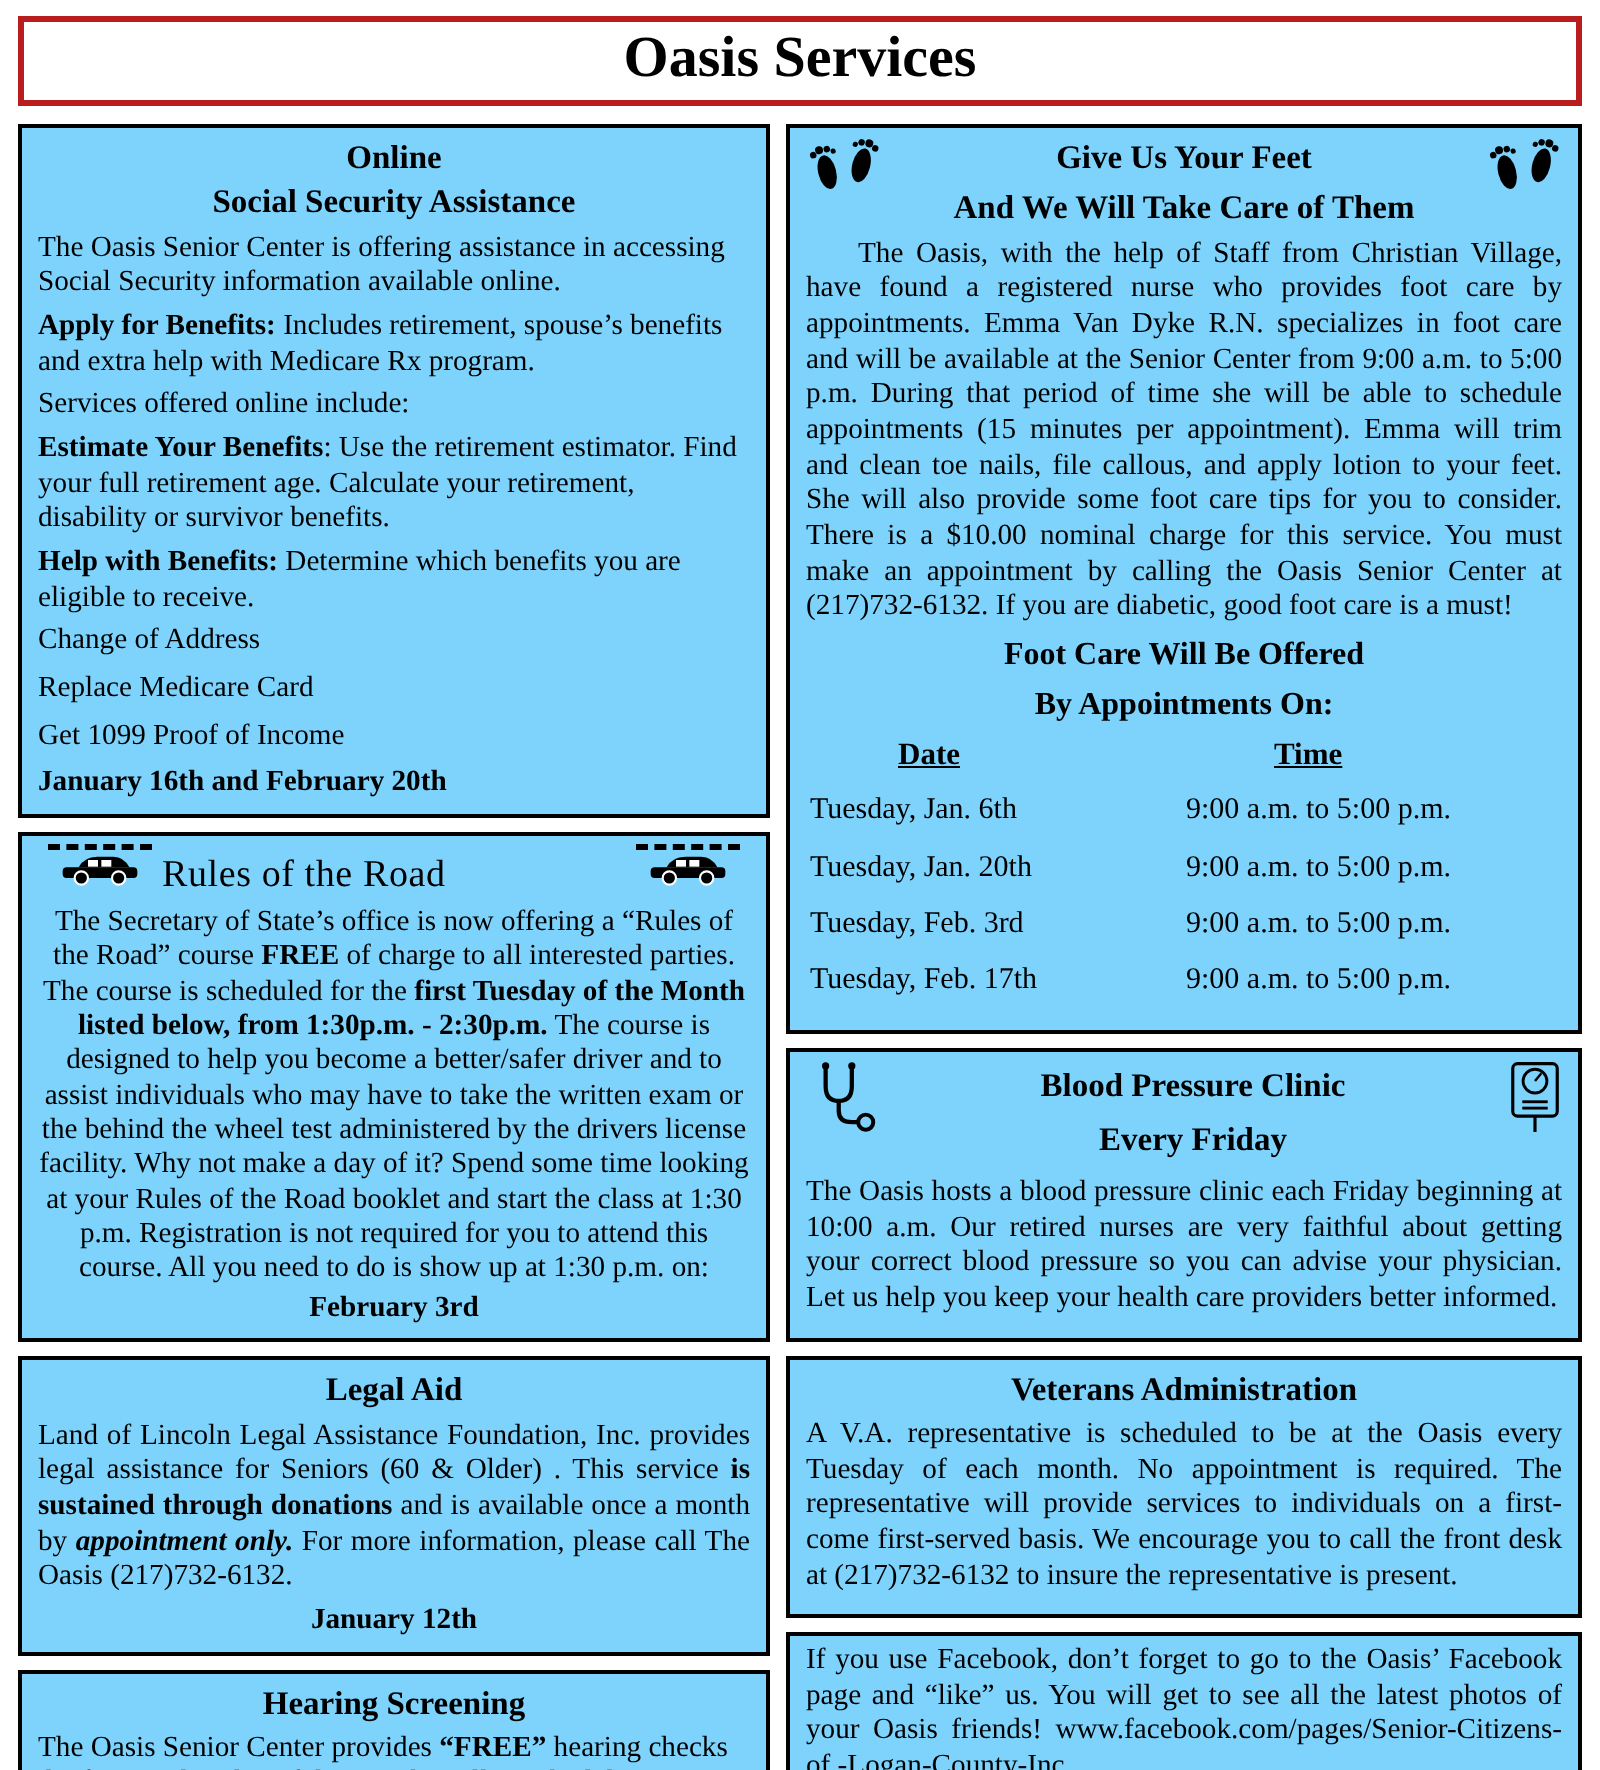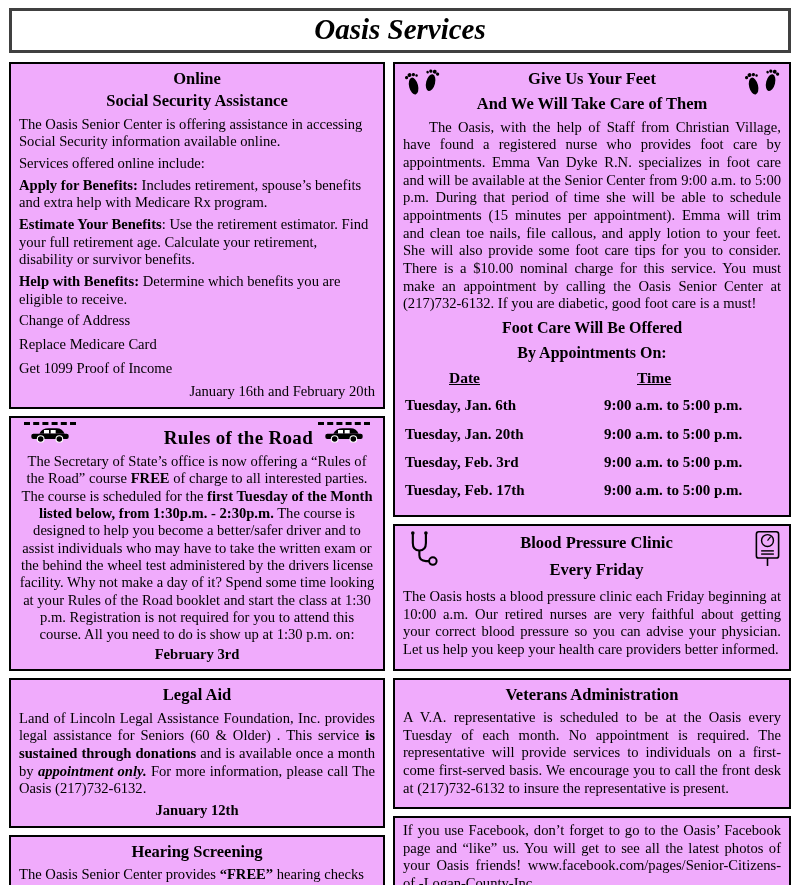--- a/index.html
+++ b/index.html
@@ -4,67 +4,67 @@
 <style>
   * { margin:0; padding:0; box-sizing:border-box; }
   html, body { background:#ffffff; }
   body {
     width:800px; height:885px; overflow:hidden;
     font-family:"Liberation Serif","DejaVu Serif",serif;
     color:#000; font-size:14.6px; line-height:1.21;
   }
   .page { padding:8px 9px 0; }
 
-  .title-box { border:3px solid #404040; margin-bottom:9px; padding:2px 0 5px;font-style:italic; }
+  .title-box { border:3px solid #b91c1c; margin-bottom:9px; padding:2px 0 5px; }
   .page-title { font-size:29px; font-weight:bold; text-align:center; line-height:1.12; }
 
   .columns { display:flex; gap:8px; align-items:flex-start; }
   .col-left  { width:376px; flex:none; display:flex; flex-direction:column; gap:7px; }
   .col-right { flex:1; min-width:0;  display:flex; flex-direction:column; gap:7px; }
 
-  .box { border:2px solid #000; padding:4px 8px 6px; background:#f0abfc; }
+  .box { border:2px solid #000; padding:4px 8px 6px; background:#7dd3fc; }
 
   p { margin-bottom:4px; }
   .bold { font-weight:bold; }
   .italic { font-style:italic; }
   .justify { text-align:justify; }
   .u { text-decoration:underline;text-align:right; }
   .mb4 { margin-bottom:4px; }
 
   .box-title { font-size:16.5px; font-weight:bold; text-align:center; line-height:1.28; }
 
   
   .ss-title { margin-bottom:0; }
   .ss-sub   { margin-bottom:5px; }
   .ss-bold-line { font-weight:normal; margin-bottom:6px; }
-  .ss-dates { font-weight:normal; text-align:right; margin:1px 0 0; }
+  .ss-dates { font-weight:bold; text-align:left; margin:1px 0 0; }
 
   
   .rules-head { display:flex; align-items:flex-start; margin-bottom:3px; }
   .corner { display:flex; flex-direction:column; align-items:center; width:62px; flex:none; }
   .dash-line { width:52px; border-top:3px dashed #000; margin:0 0 2px; }
-  .rules-title { flex:1; text-align:right; font-size:19px; font-weight:bold;
+  .rules-title { flex:1; text-align:left; font-size:19px; font-weight:normal;
                  padding-top:5px; letter-spacing:.3px; }
   .rules-body { text-align:center; line-height:1.19; margin-bottom:2px; }
   .rules-date { font-weight:bold; text-align:center; margin-bottom:0; }
 
   .date-line { font-weight:bold; text-align:center; margin:2px 0 0; }
 
   
   .foot-head { display:flex; align-items:flex-start; margin-bottom:2px; }
   .foot-titles { flex:1; }
   .foot-titles .box-title { margin-bottom:3px; }
   .fc-body { text-align:justify; text-indent:26px; margin-bottom:5px; }
   .offer { font-weight:bold; text-align:center; font-size:16px; margin-bottom:6px; }
   .sched-head { display:grid; grid-template-columns:190px 1fr; margin:2px 0 9px;
                 font-weight:bold; font-size:15.5px; }
   .sched-head .dh { padding-left:46px; }
   .sched-head .th { padding-left:44px; }
-  .sched-row { display:grid; grid-template-columns:190px 1fr; font-weight:bold;
-               font-size:15px; margin-bottom:10px;gap:11px; }
+  .sched-row { display:grid; grid-template-columns:190px 1fr; font-weight:normal;
+               font-size:15px; margin-bottom:10px; }
   .sched-row .d { padding-left:2px; }
 
   
   .bp-head { display:flex; align-items:flex-start; margin-bottom:2px; }
   .bp-titles { flex:1; padding-top:2px; }
   .bp-titles .box-title { margin-bottom:6px; }
 
   svg { display:block; }
 </style>
 </head>
@@ -77,22 +77,22 @@
   </header>
 
   <div class="columns">
 
     <div class="col-left">
 
       <section class="box">
         <h2 class="box-title ss-title">Online</h2>
         <h2 class="box-title ss-sub">Social Security Assistance</h2>
         <p>The Oasis Senior Center is offering assistance in accessing Social Security information available online.</p>
+        <p><span class="bold">Apply for Benefits:</span><span> Includes retirement, spouse’s benefits and extra help with Medicare Rx program.</span></p>
         <p>Services offered online include:</p>
-        <p><span class="bold">Apply for Benefits:</span><span> Includes retirement, spouse’s benefits and extra help with Medicare Rx program.</span></p>
         <p><span class="bold">Estimate Your Benefits</span><span>: Use the retirement estimator. Find your full retirement age. Calculate your retirement, disability or survivor benefits.</span></p>
         <p><span class="bold">Help with Benefits:</span><span> Determine which benefits you are eligible to receive.</span></p>
         <p class="ss-bold-line">Change of Address</p>
         <p class="ss-bold-line">Replace Medicare Card</p>
         <p class="ss-bold-line">Get 1099 Proof of Income</p>
         <p class="ss-dates">January 16th and February 20th</p>
       </section>
 
       <section class="box">
         <div class="rules-head">

